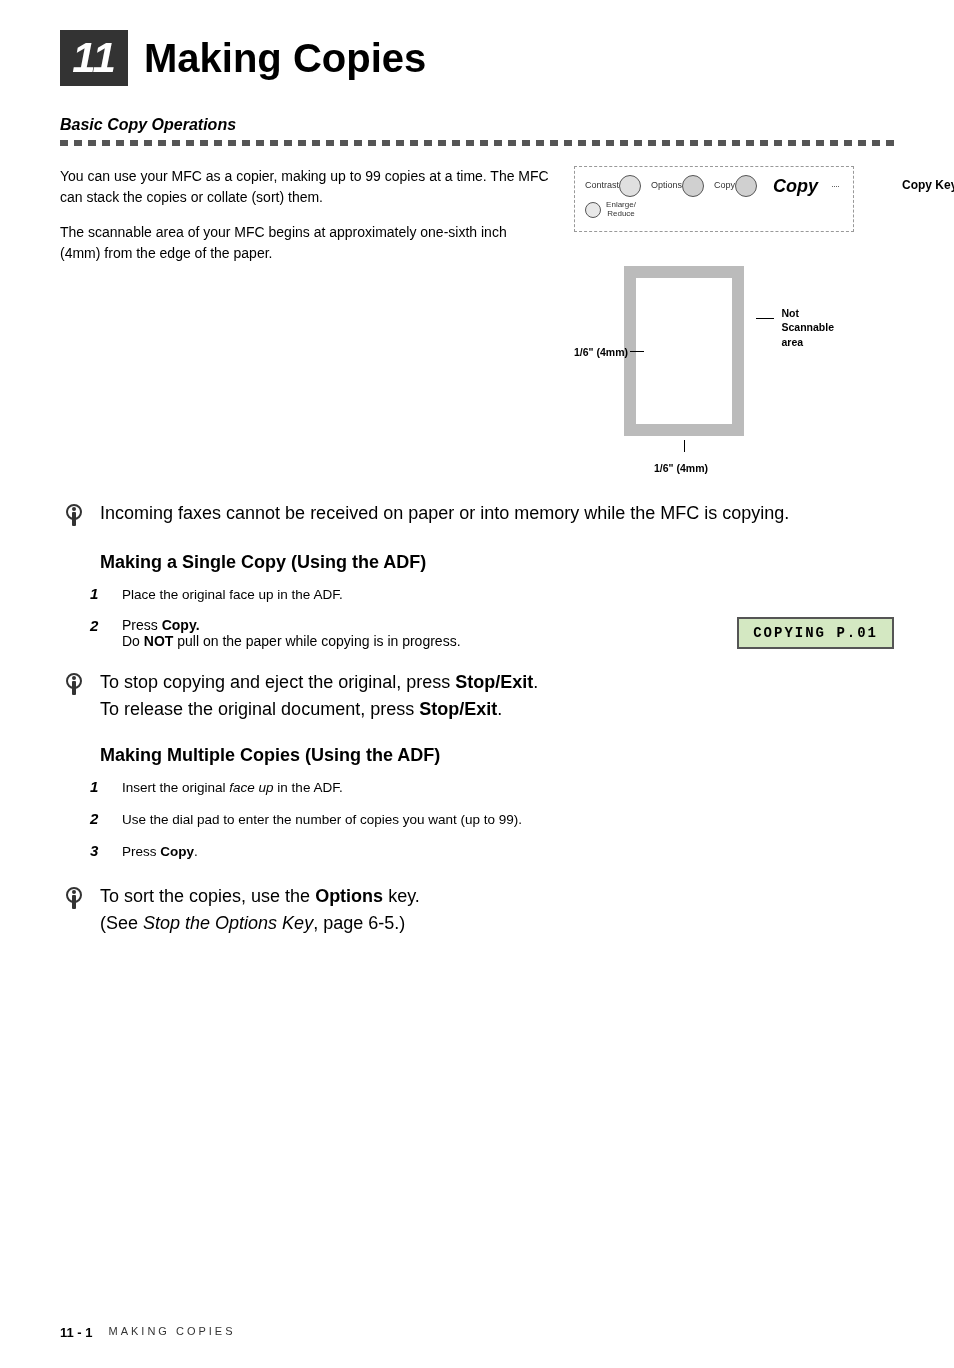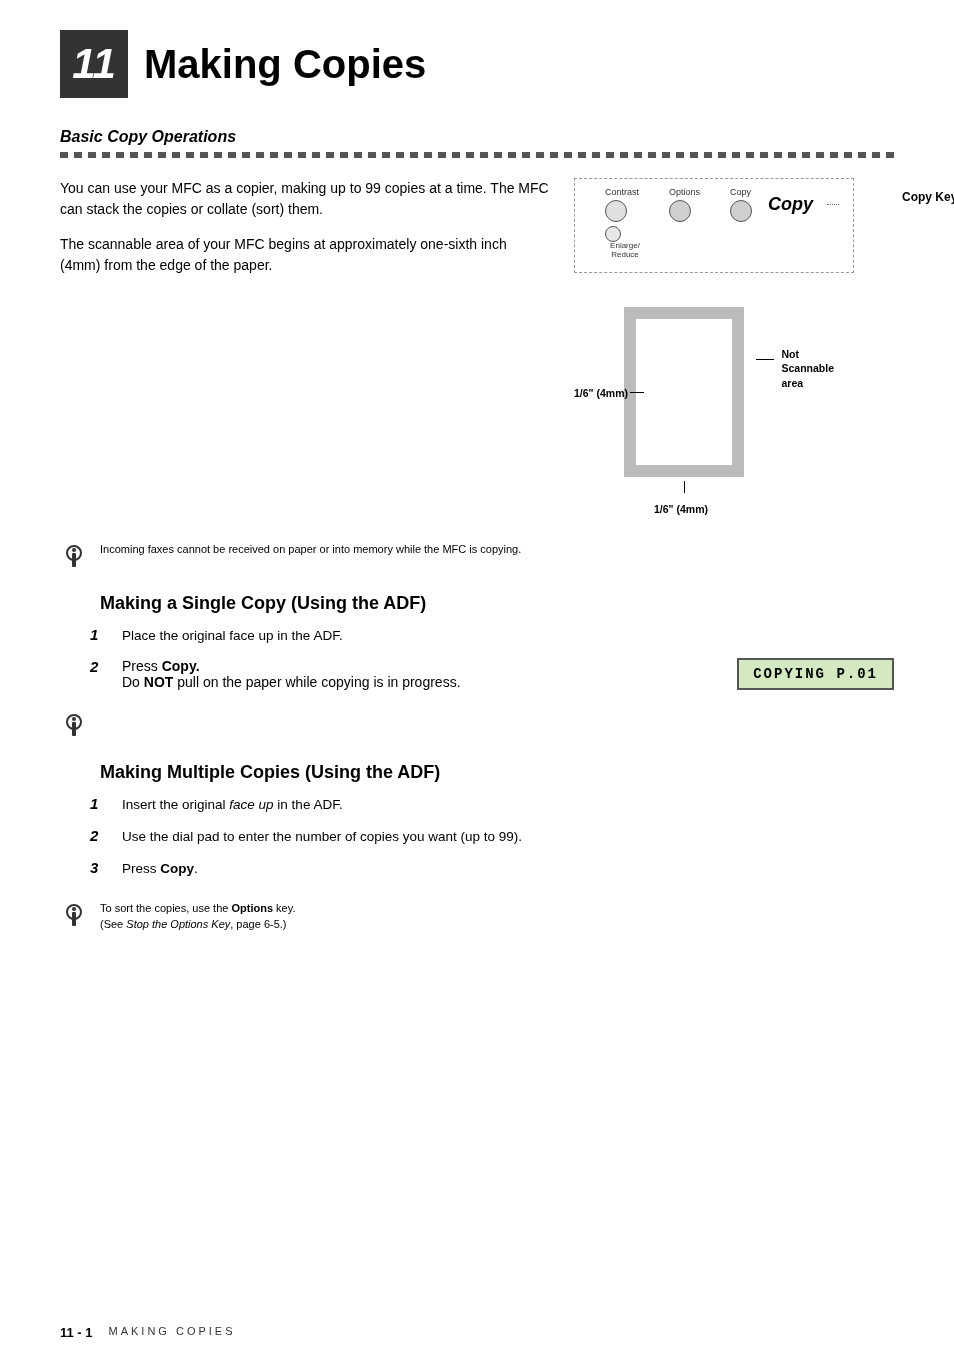--- a/index.html
+++ b/index.html
@@ -21,21 +21,21 @@
       margin-bottom: 30px;
     }
 
     .chapter-number-box {
       background: #333;
       color: #fff;
       font-size: 42px;
       font-weight: bold;
       font-style: italic;
       width: 68px;
-      height: 68px;
+      height: 56px;
       display: flex;
       align-items: center;
       justify-content: center;
       margin-right: 16px;
       flex-shrink: 0;
     }
 
     .chapter-title {
       font-size: 40px;
       font-weight: bold;
@@ -110,21 +110,21 @@
     }
 
     .note-icon {
       flex-shrink: 0;
       width: 28px;
       height: 28px;
       margin-top: 2px;
     }
 
     .note-text {
-      font-size: 11px;
+      font-size: 18px;
       line-height: 1.5;
     }
 
     
     .subsection-heading {
       font-size: 18px;
       font-weight: bold;
       margin: 18px 0 12px 40px;
     }
 
@@ -189,22 +189,22 @@
 
     .panel-row {
       display: flex;
       align-items: center;
       gap: 10px;
       margin-bottom: 4px;
     }
 
     .panel-item {
       display: flex;
-      flex-direction: column;
-      margin-left: 20px;
+      flex-direction: row;
+      align-items: center;
     }
 
     .panel-label {
       font-size: 9px;
       color: #333;
       margin-bottom: 3px;
     }
 
     .dotted-connector {
       flex: 1;
@@ -388,20 +388,24 @@
 </div>
 
 <div class="note-block">
   <div class="note-icon">
     <svg width="28" height="28" viewBox="0 0 28 28">
       <circle cx="14" cy="10" r="7" fill="none" stroke="#333" stroke-width="2"></circle>
       <rect x="12" y="10" width="4" height="14" rx="1" fill="#333"></rect>
       <circle cx="14" cy="7" r="2" fill="#333"></circle>
     </svg>
   </div>
+  <div class="note-text">
+    <span>To stop copying and eject the original, press </span><strong>Stop/Exit</strong><span>.</span><br>
+    <span>To release the original document, press </span><strong>Stop/Exit</strong><span>.</span>
+  </div>
 </div>
 
 <div class="subsection-heading">Making Multiple Copies (Using the ADF)</div>
 
 <div class="steps-container">
 
   <div class="step">
     <span class="step-number">1</span>
     <div class="step-content">
       <span>Insert the original </span><em>face up</em><span> in the ADF.</span>

